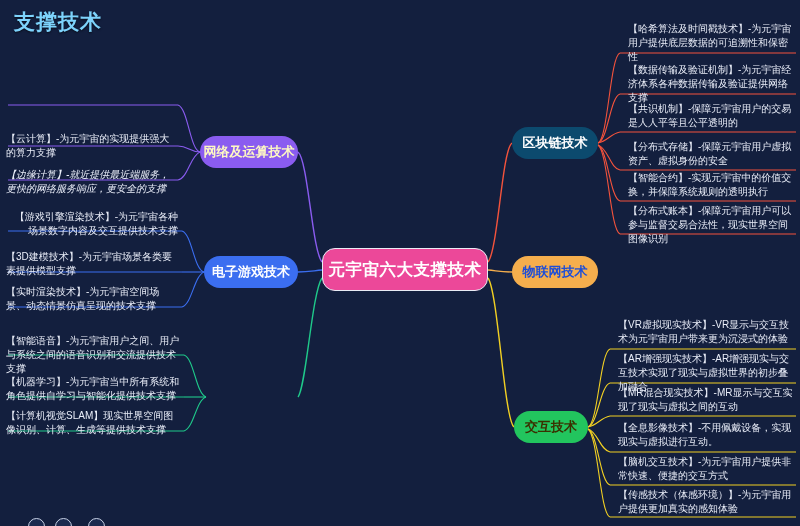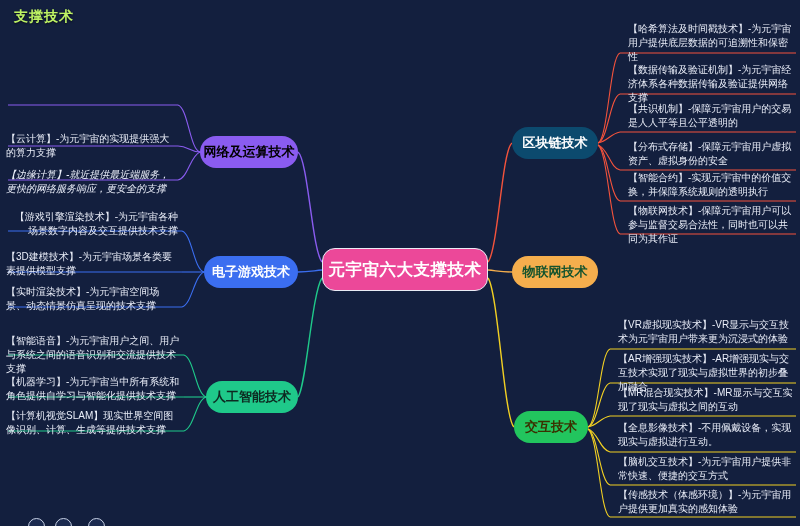--- a/index.html
+++ b/index.html
@@ -16,23 +16,23 @@
     overflow: hidden;
   }
   #edges {
     position: absolute; left: 0; top: 0;
     width: 800px; height: 526px;
     pointer-events: none;
   }
   .page-title {
     position: absolute;
     left: 14px; top: 8px;
-    font-size: 14px;
+    font-size: 21px;
     font-weight: bold;
-    color: #bef264;
+    color: #7dd3fc;
     letter-spacing: 1px;
     text-shadow: 0 1px 2px rgba(0,0,0,.6);
     z-index: 6;
   }
   
   .center-node {
     position: absolute;
     left: 322px; top: 248px;
     width: 166px; height: 43px;
     background: #ec4899;
@@ -50,25 +50,25 @@
     position: absolute;
     height: 32px;
     border-radius: 16px;
     display: flex; align-items: center; justify-content: center;
     font-size: 13px;
     font-weight: bold;
     z-index: 4;
     padding: 0 12px;
     white-space: nowrap;
   }
-  .b-net   { left: 200px; top: 136px; width: 98px; background: #8a5cf0; color:#000000; }
+  .b-net   { left: 200px; top: 136px; width: 98px; background: #8a5cf0; color:#fef9c3; }
   .b-game  { left: 204px; top: 256px; width: 94px; background: #3b6ef0; color:#ffffff; }
   .b-ai    { left: 206px; top: 381px; width: 92px; background: #1fc98a; color:#0d2a21; }
   .b-chain { left: 512px; top: 127px; width: 86px; background: #0c4a6e; color:#ffffff; }
-  .b-iot   { left: 512px; top: 256px; width: 86px; background: #f5ae4d; color:#14532d; }
+  .b-iot   { left: 512px; top: 256px; width: 86px; background: #f5ae4d; color:#1d4ed8; }
   .b-xr    { left: 514px; top: 411px; width: 74px; background: #22c55e; color:#3a3000; }
 
   .leafwrap { position: absolute; z-index: 3; }
   .leafwrap .txt {
     font-size: 10px;
     line-height: 1.42;
     color: #e9edf8;
     display: block;
     padding-bottom: 2px;
   }
@@ -156,21 +156,20 @@
     <line x1="610" y1="485" x2="796" y2="485" stroke="#f2d023" stroke-width="1.1"></line>
     <line x1="610" y1="517" x2="796" y2="517" stroke="#f2d023" stroke-width="1.1"></line>
   </svg>
 
   <div class="page-title">支撑技术</div>
 
   <div class="center-node">元宇宙六大支撑技术</div>
 
   <div class="branch b-net">网络及运算技术</div>
   <div class="branch b-game">电子游戏技术</div>
-  <div class="branch b-ai">人工智能技术</div>
   <div class="branch b-chain">区块链技术</div>
   <div class="branch b-iot">物联网技术</div>
   <div class="branch b-xr">交互技术</div>
 
   <div class="leafwrap left" style="left:6px; top:132px; width:172px;">
     <span class="txt">【云计算】-为元宇宙的实现提供强大的算力支撑</span>
   </div>
   <div class="leafwrap left" style="left:6px; top:168px; width:172px;font-style:italic;">
     <span class="txt">【边缘计算】-就近提供最近端服务，更快的网络服务响应，更安全的支撑</span>
   </div>
@@ -204,21 +203,21 @@
   <div class="leafwrap right" style="left:620px; top:102px; width:176px;">
     <span class="txt">【共识机制】-保障元宇宙用户的交易是人人平等且公平透明的</span>
   </div>
   <div class="leafwrap right" style="left:620px; top:140px; width:176px;">
     <span class="txt">【分布式存储】-保障元宇宙用户虚拟资产、虚拟身份的安全</span>
   </div>
   <div class="leafwrap right" style="left:620px; top:171px; width:176px;">
     <span class="txt">【智能合约】-实现元宇宙中的价值交换，并保障系统规则的透明执行</span>
   </div>
   <div class="leafwrap right" style="left:620px; top:204px; width:176px;">
-    <span class="txt">【物联网技术】-保障元宇宙用户可以参与监督交易合法性，同时也可以共同为其作证</span>
+    <span class="txt">【分布式账本】-保障元宇宙用户可以参与监督交易合法性，现实世界空间图像识别</span>
   </div>
 
   <div class="leafwrap right" style="left:610px; top:318px; width:186px;">
     <span class="txt">【VR虚拟现实技术】-VR显示与交互技术为元宇宙用户带来更为沉浸式的体验</span>
   </div>
   <div class="leafwrap right" style="left:610px; top:352px; width:186px;">
     <span class="txt">【AR增强现实技术】-AR增强现实与交互技术实现了现实与虚拟世界的初步叠加融合</span>
   </div>
   <div class="leafwrap right" style="left:610px; top:386px; width:186px;">
     <span class="txt">【MR混合现实技术】-MR显示与交互实现了现实与虚拟之间的互动</span>

